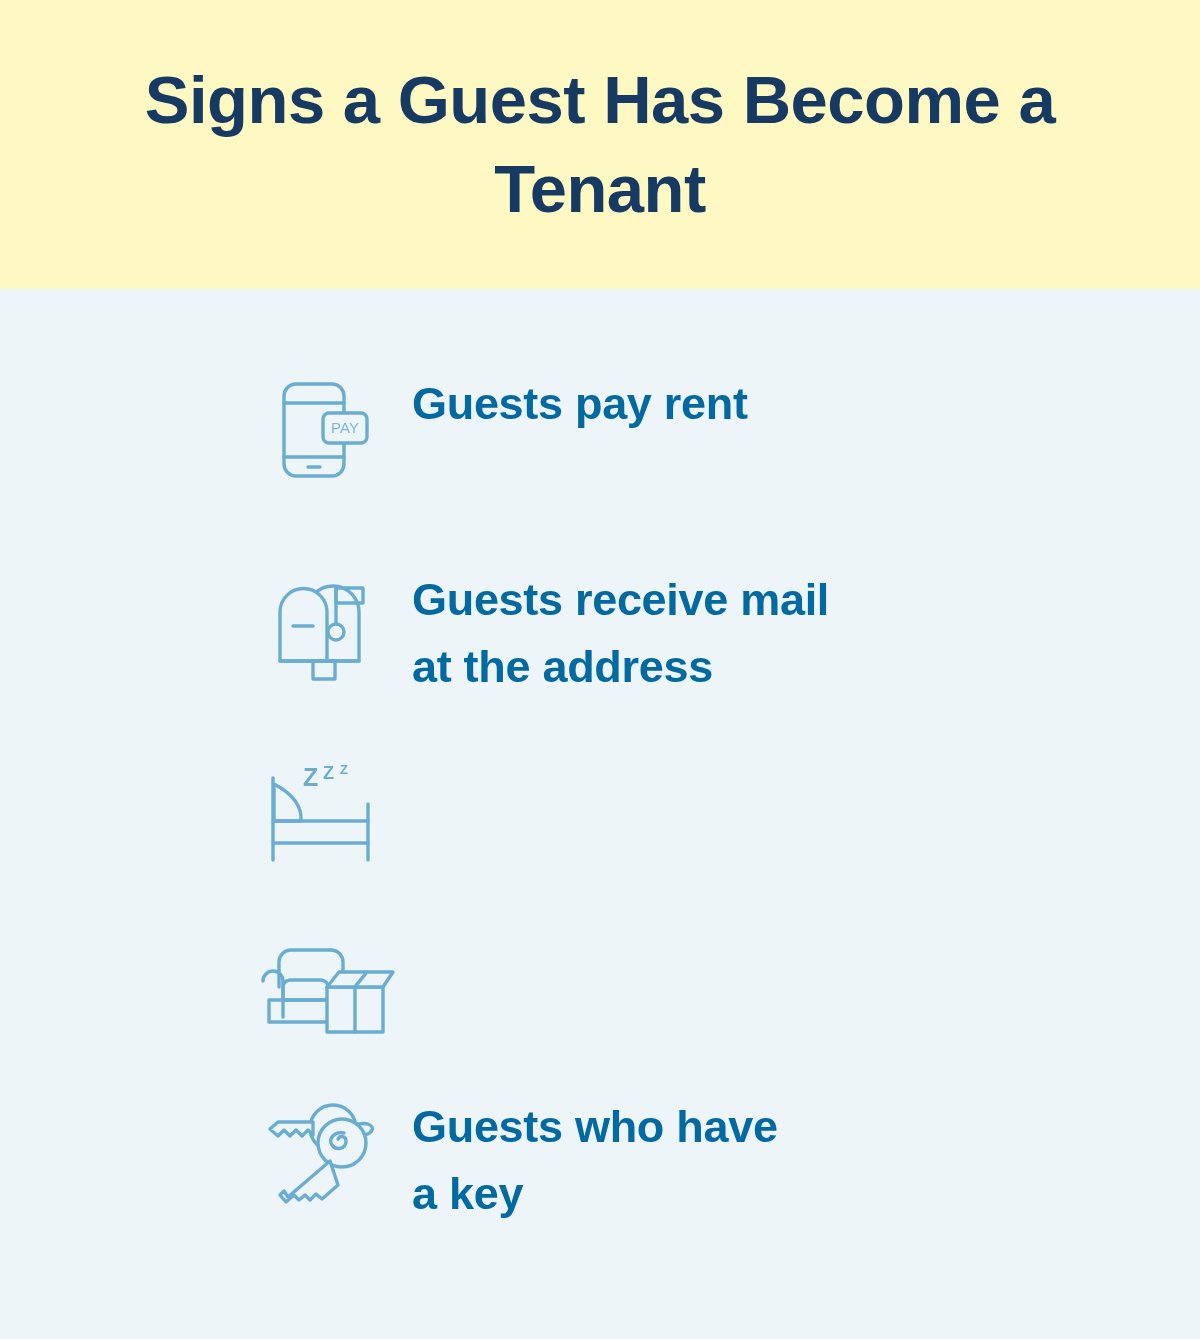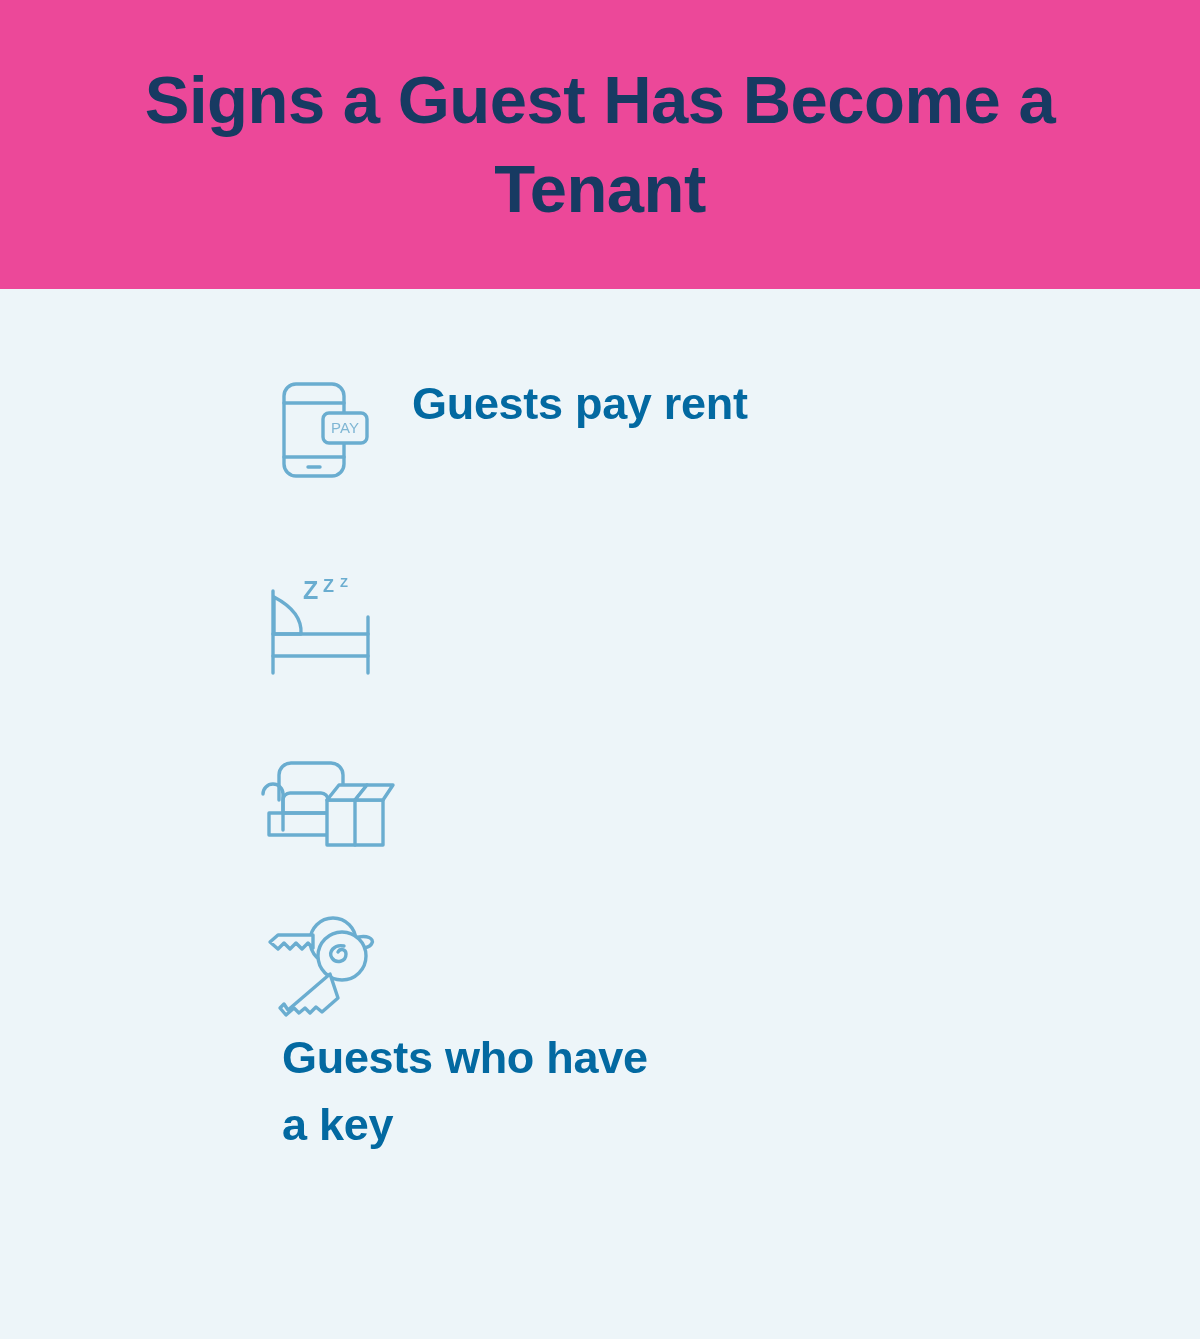--- a/index.html
+++ b/index.html
@@ -21,21 +21,21 @@
     height: 1339px;
     background: #edf5f9;
     display: flex;
     flex-direction: column;
   }
 
   
   .header-band {
     width: 100%;
     height: 289px;
-    background: #ec4899;
+    background: #fef9c3;
     display: flex;
     align-items: center;
     justify-content: center;
     box-sizing: border-box;
     padding: 0 70px;
   }
   .header-title {
     margin: 0;
     font-family: "Liberation Sans", sans-serif;
     font-size: 67px;
@@ -55,21 +55,20 @@
   }
   .sign-row {
     display: flex;
     align-items: flex-start;
     justify-content: flex-start;
     padding-left: 258px;
     margin-bottom: 52px;
   }
   .sign-row:last-child {
     margin-bottom: 0;
-    flex-direction: column;
   }
   .icon-cell {
     width: 130px;
     min-width: 130px;
     height: 118px;
     display: flex;
     align-items: center;
     justify-content: center;
   }
   .icon-cell svg {
@@ -144,20 +143,44 @@
 
           <line class="ico" x1="43" y1="95" x2="55" y2="95" stroke-width="5"></line>
 
           <rect class="ico-fillbg" x="58" y="41" width="44" height="30" rx="6" ry="6"></rect>
           <text class="ico-text" x="80" y="61" font-size="15" text-anchor="middle">PAY</text>
         </svg>
       </div>
       <div class="sign-label">Guests pay rent</div>
     </div>
 
+    <div class="sign-row row-mail">
+      <div class="icon-cell">
+        <svg width="116" height="116" viewBox="0 0 116 116" aria-hidden="true">
+
+          <path class="ico" d="M42 93 L42 44 A26 26 0 0 1 94 44 L94 93 Z"></path>
+
+          <path class="ico-fillbg" d="M15 93 L15 44 A23.5 23.5 0 0 1 62 44 L62 93 Z"></path>
+
+          <line class="ico" x1="28" y1="58" x2="48" y2="58"></line>
+
+          <line class="ico" x1="15" y1="93" x2="94" y2="93"></line>
+
+          <rect class="ico" x="48" y="93" width="22" height="18"></rect>
+
+          <line class="ico" x1="71" y1="20" x2="71" y2="58"></line>
+
+          <rect class="ico" x="71" y="20" width="27" height="15"></rect>
+
+          <circle class="ico-fillbg" cx="71" cy="64" r="8"></circle>
+        </svg>
+      </div>
+      <div class="sign-label">Guests receive mail
+at the address</div>
+    </div>
 
     <div class="sign-row row-night">
       <div class="icon-cell">
         <svg width="126" height="116" viewBox="0 0 126 116" aria-hidden="true">
 
           <line class="ico" x1="13" y1="23" x2="13" y2="105"></line>
 
           <line class="ico" x1="108" y1="49" x2="108" y2="105"></line>
 
           <line class="ico" x1="13" y1="66" x2="108" y2="66"></line>

